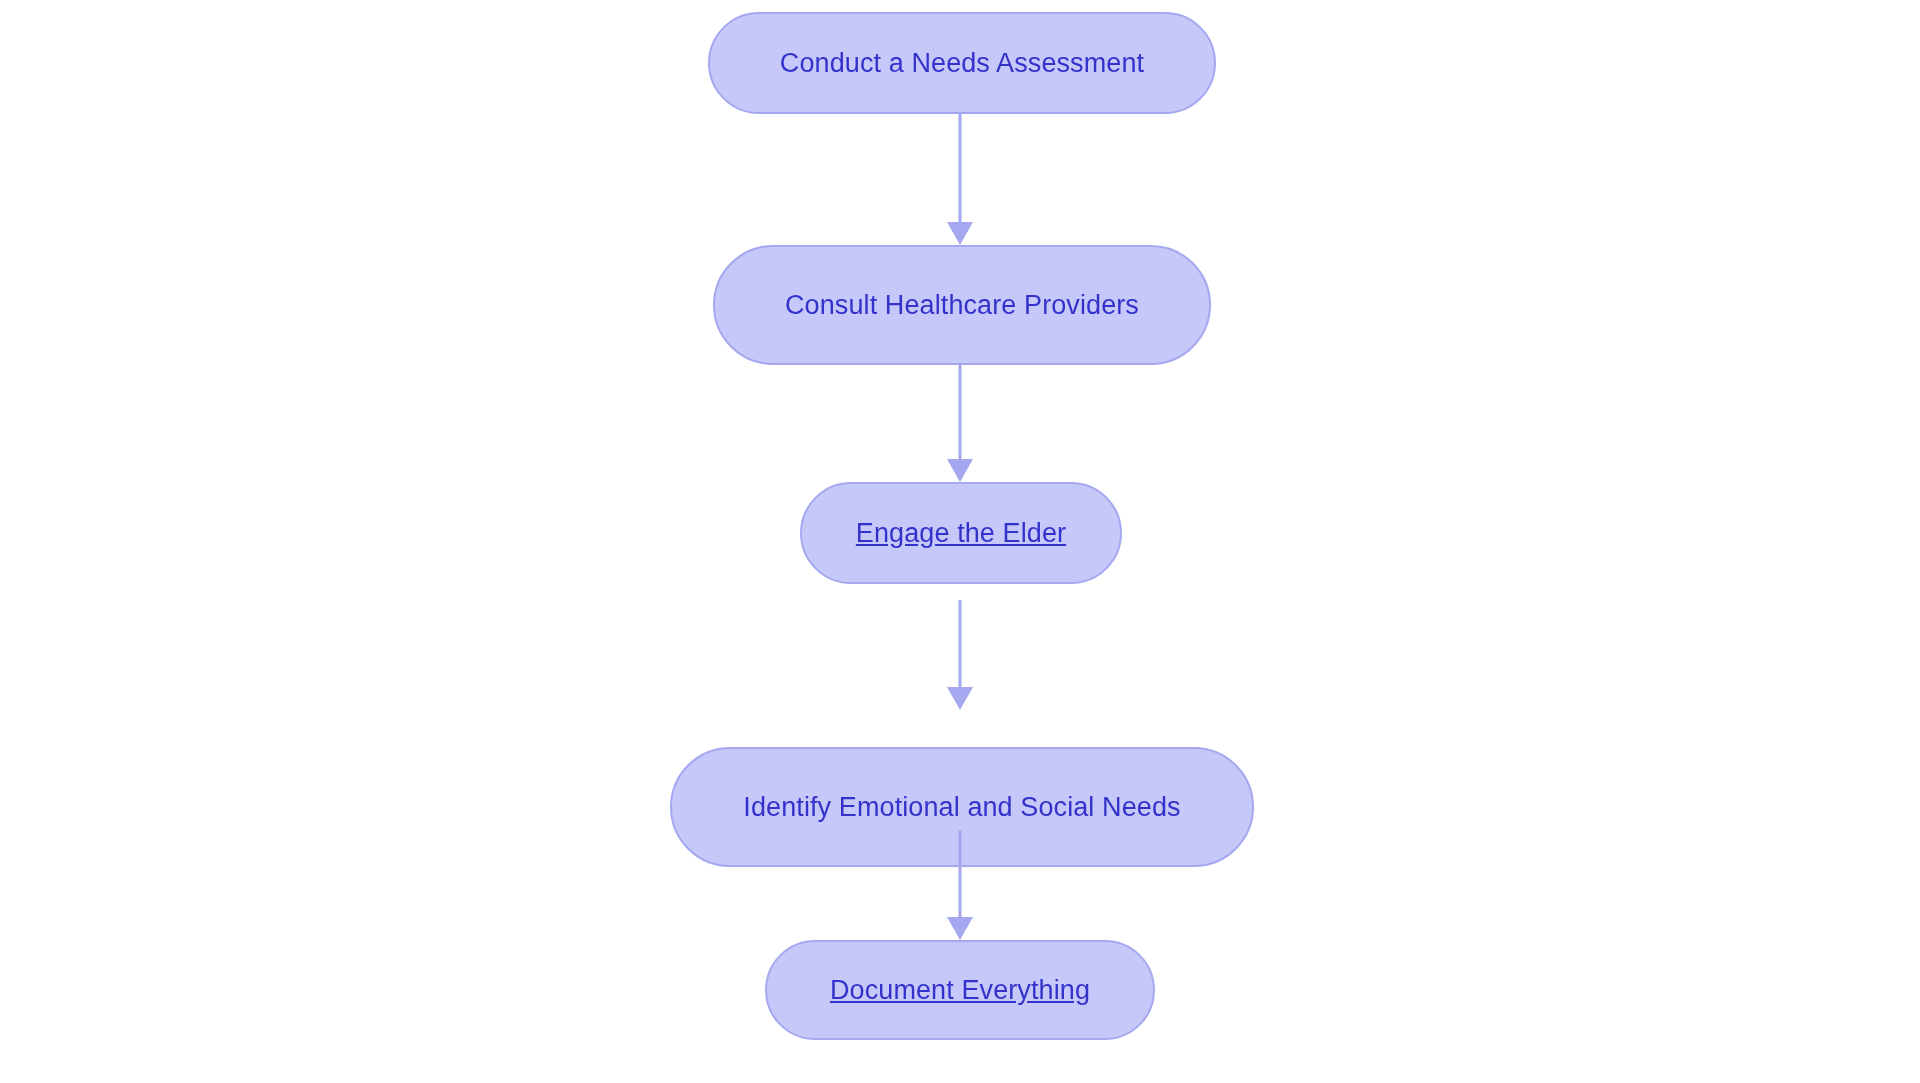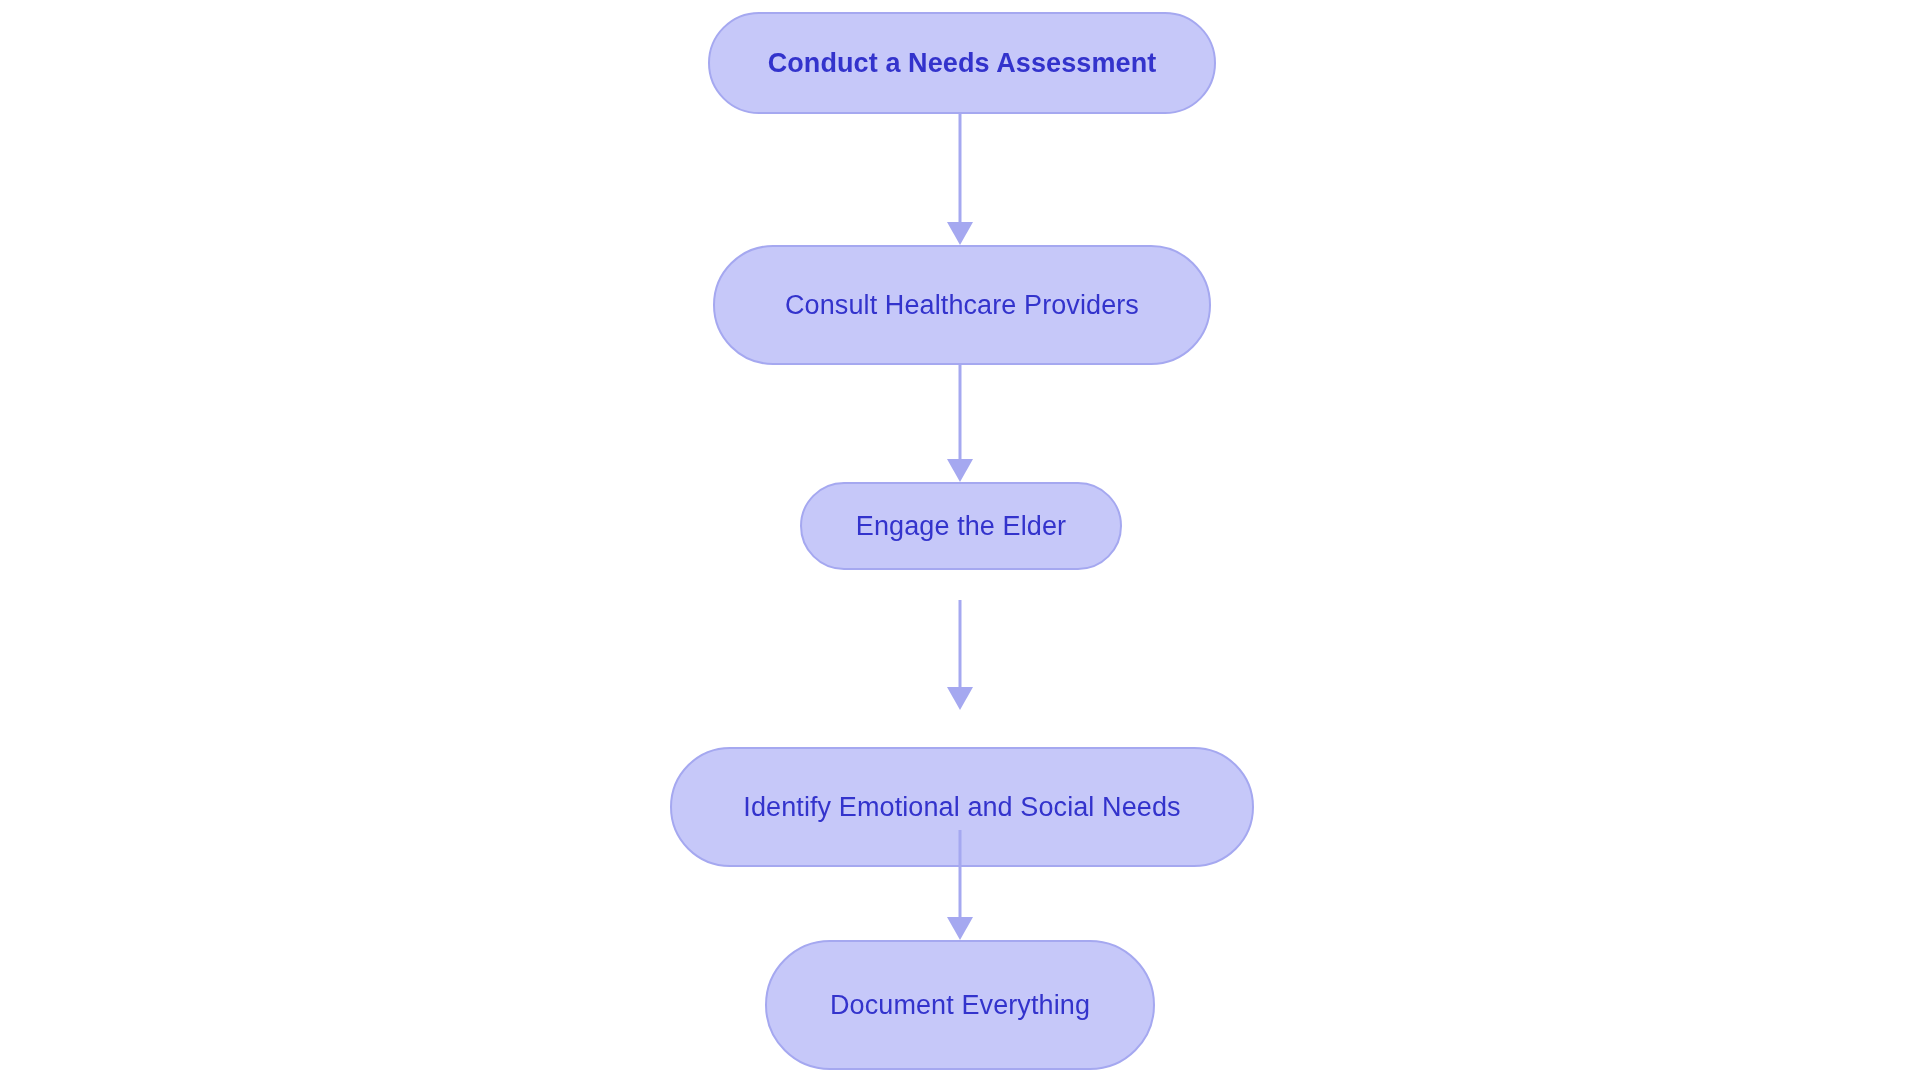--- a/index.html
+++ b/index.html
@@ -53,21 +53,21 @@
   .flow-edge svg {
     display: block;
     overflow: visible;
   }
 </style>
 </head>
 <body>
 
 <div id="flowchart-canvas">
 
-  <div class="flow-node" style="left:708px; top:12px; width:508px; height:102px;font-weight:bold;">
+  <div class="flow-node" style="left:708px; top:12px; width:508px; height:102px;">
     <span class="flow-node-label">Conduct a Needs Assessment</span>
   </div>
 
   <div class="flow-edge" style="left:947px; top:114px; width:26px; height:131px;">
     <svg width="26" height="131" viewBox="0 0 26 131" xmlns="http://www.w3.org/2000/svg">
       <line x1="13" y1="0" x2="13" y2="110" stroke="#a5a8f0" stroke-width="3"></line>
       <polygon points="0,108 26,108 13,131" fill="#a5a8f0"></polygon>
     </svg>
   </div>
 
@@ -75,21 +75,21 @@
     <span class="flow-node-label">Consult Healthcare Providers</span>
   </div>
 
   <div class="flow-edge" style="left:947px; top:365px; width:26px; height:117px;">
     <svg width="26" height="117" viewBox="0 0 26 117" xmlns="http://www.w3.org/2000/svg">
       <line x1="13" y1="0" x2="13" y2="96" stroke="#a5a8f0" stroke-width="3"></line>
       <polygon points="0,94 26,94 13,117" fill="#a5a8f0"></polygon>
     </svg>
   </div>
 
-  <div class="flow-node" style="left:800px; top:482px; width:322px; height:88px;">
+  <div class="flow-node" style="left:800px; top:482px; width:322px; height:102px;text-decoration:underline;">
     <span class="flow-node-label">Engage the Elder</span>
   </div>
 
   <div class="flow-edge" style="left:947px; top:600px; width:26px; height:110px;">
     <svg width="26" height="110" viewBox="0 0 26 110" xmlns="http://www.w3.org/2000/svg">
       <line x1="13" y1="0" x2="13" y2="89" stroke="#a5a8f0" stroke-width="3"></line>
       <polygon points="0,87 26,87 13,110" fill="#a5a8f0"></polygon>
     </svg>
   </div>
 
@@ -97,17 +97,17 @@
     <span class="flow-node-label">Identify Emotional and Social Needs</span>
   </div>
 
   <div class="flow-edge" style="left:947px; top:830px; width:26px; height:110px;">
     <svg width="26" height="110" viewBox="0 0 26 110" xmlns="http://www.w3.org/2000/svg">
       <line x1="13" y1="0" x2="13" y2="89" stroke="#a5a8f0" stroke-width="3"></line>
       <polygon points="0,87 26,87 13,110" fill="#a5a8f0"></polygon>
     </svg>
   </div>
 
-  <div class="flow-node" style="left:765px; top:940px; width:390px; height:130px;">
+  <div class="flow-node" style="left:765px; top:940px; width:390px; height:100px;text-decoration:underline;">
     <span class="flow-node-label">Document Everything</span>
   </div>
 
 </div>
 
 </body></html>

